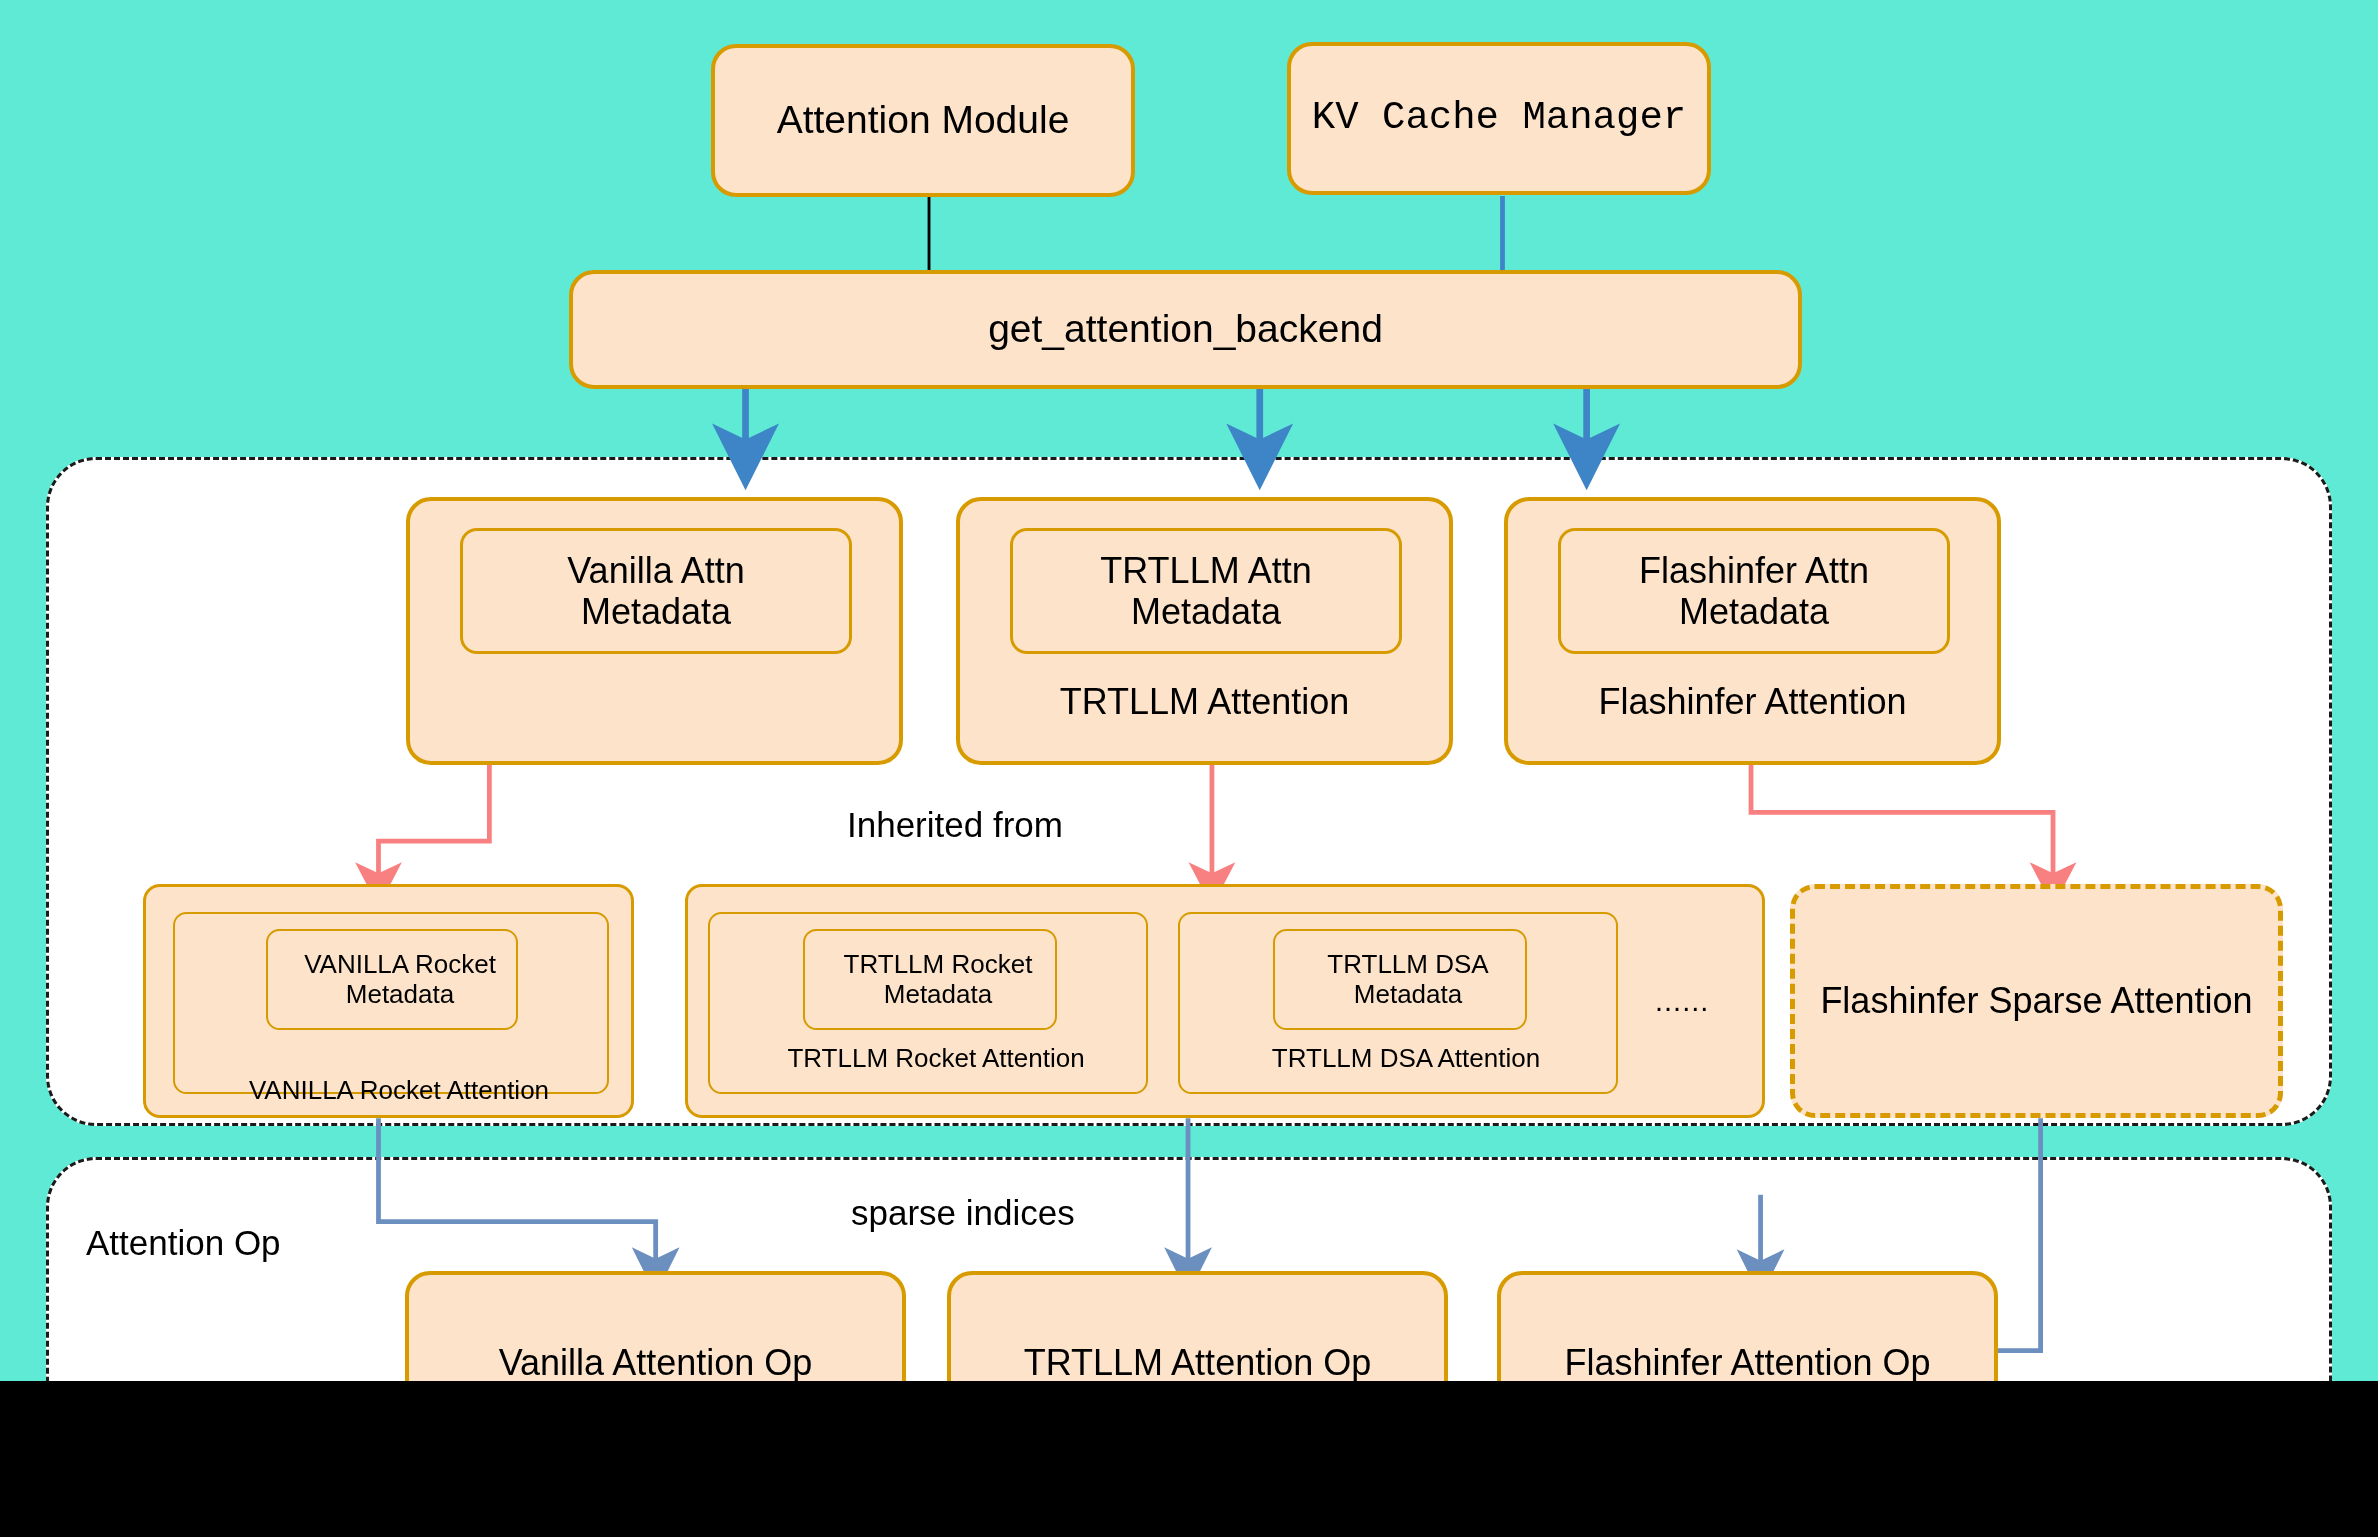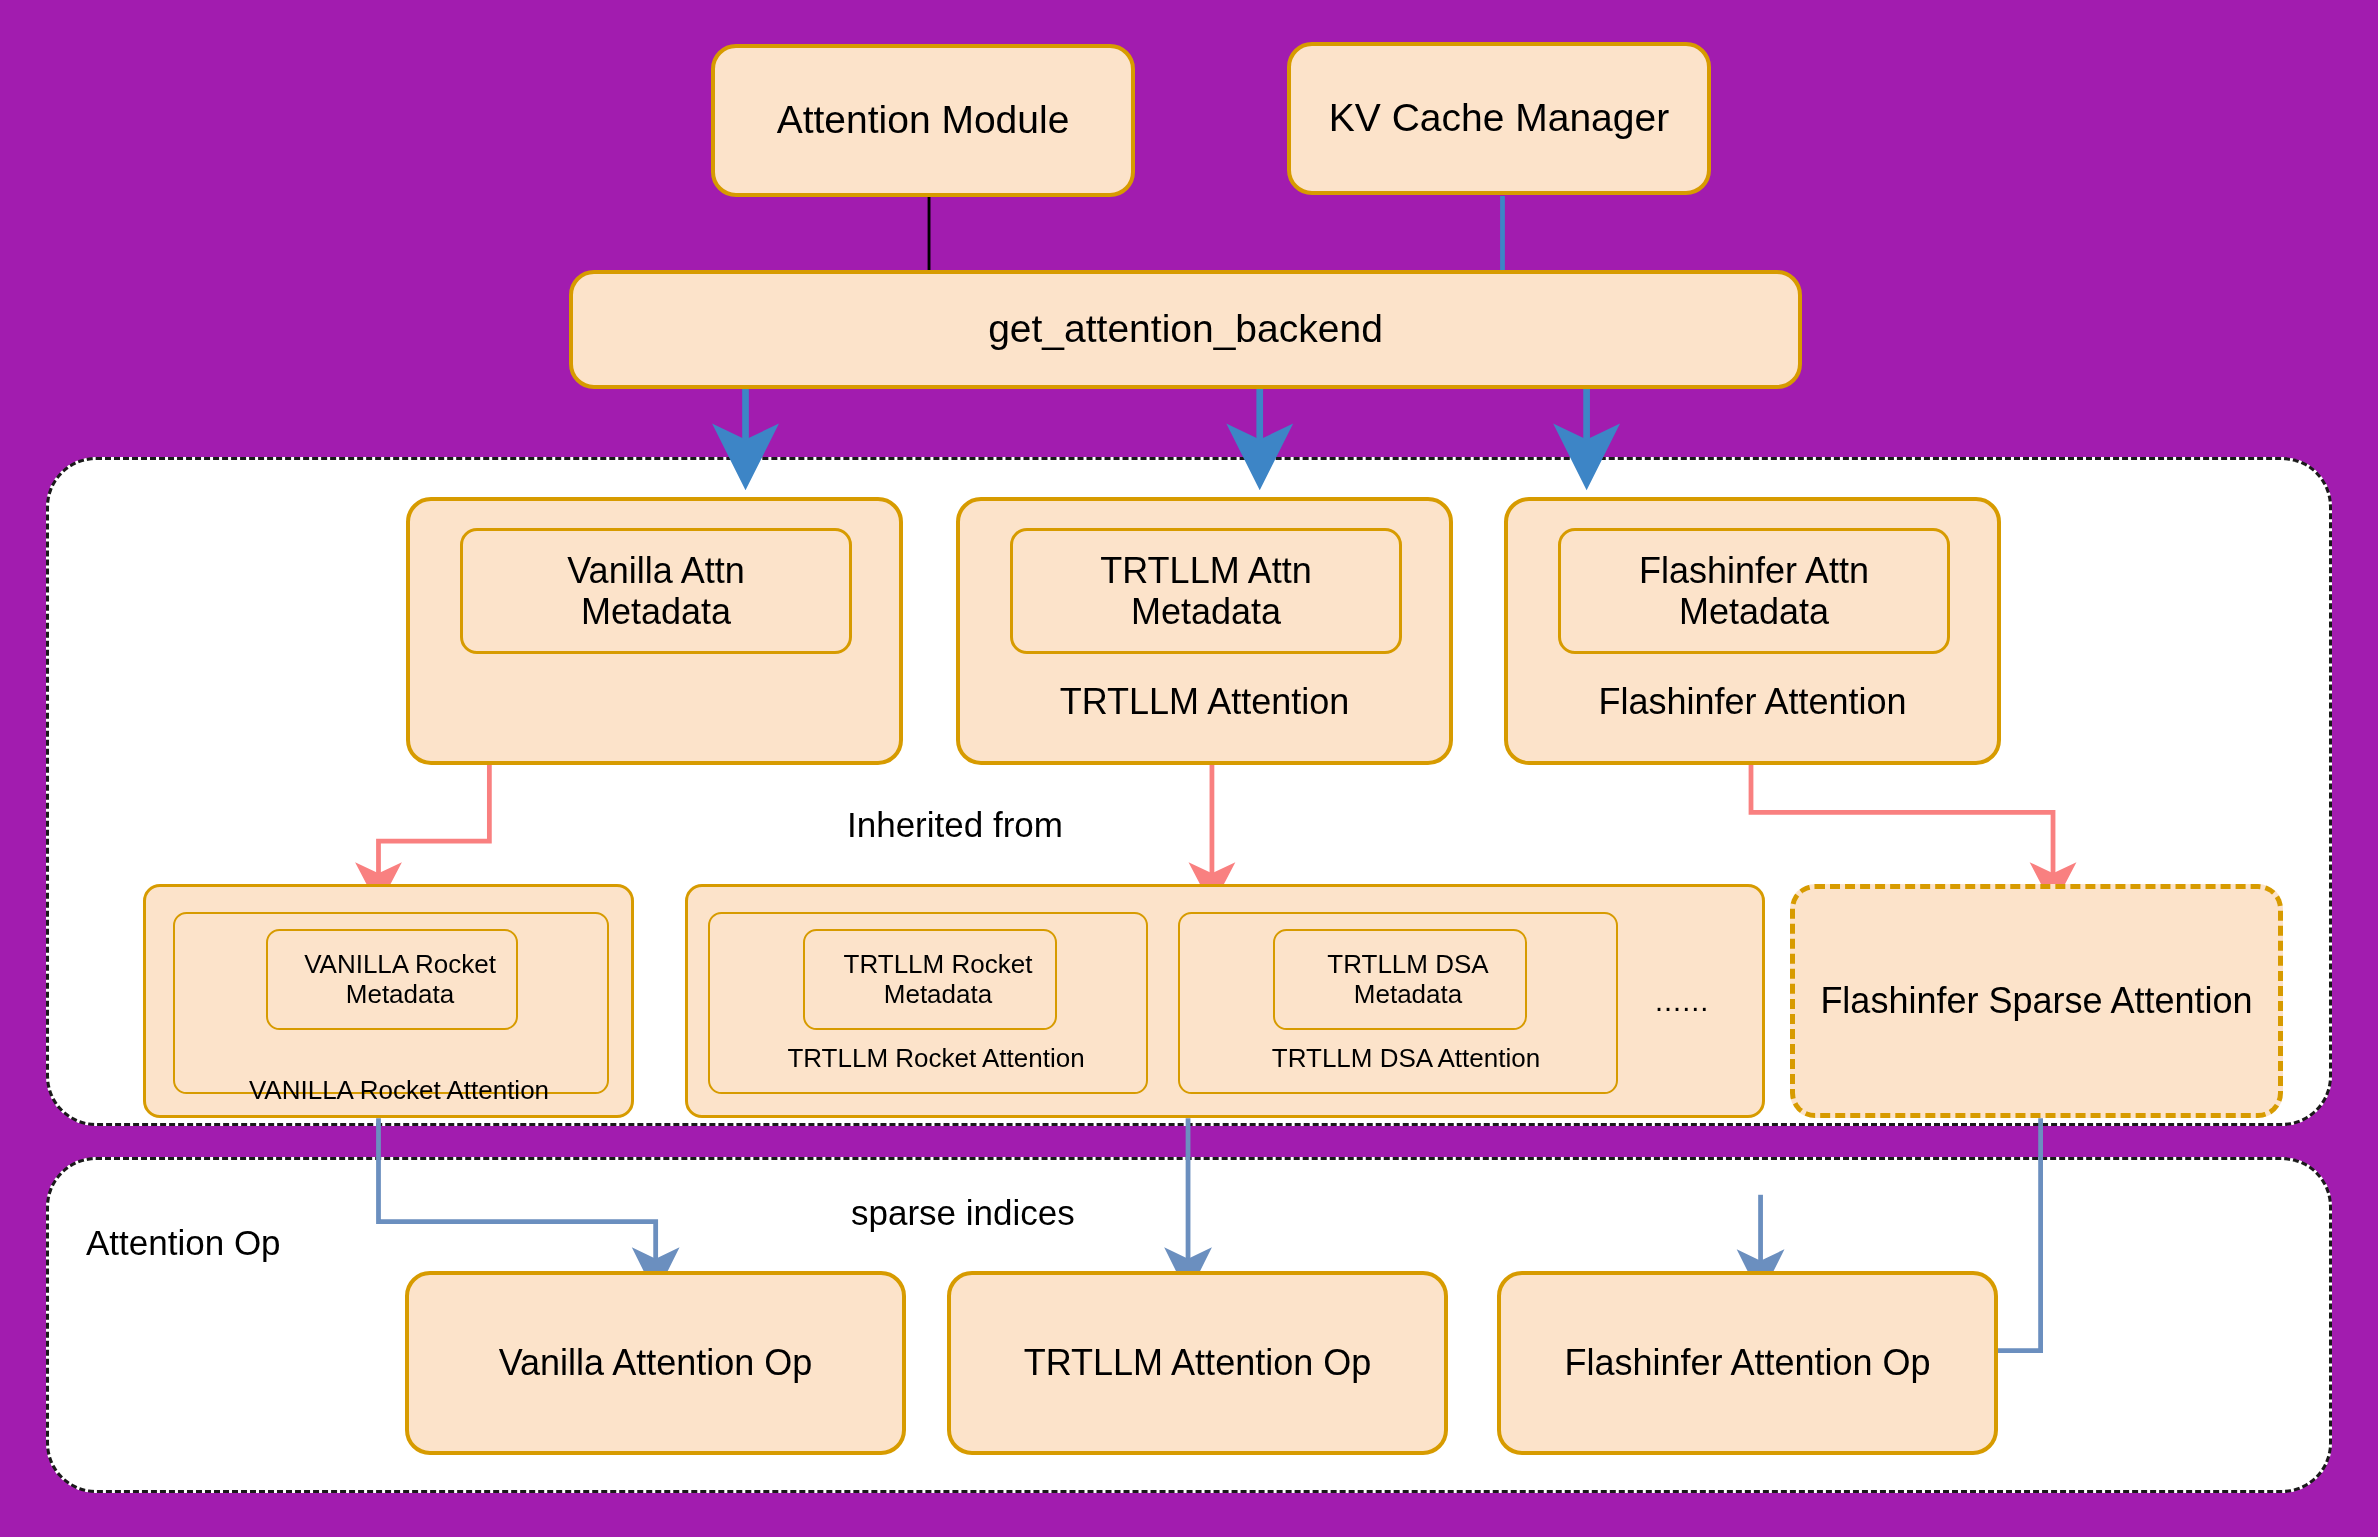--- a/index.html
+++ b/index.html
@@ -3,22 +3,22 @@
 <meta charset="utf-8">
 <style>
   html, body {
     margin: 0;
     padding: 0;
     background: #000000;
   }
   #canvas {
     position: relative;
     width: 2378px;
-    height: 1537px;
-    background: #a21caf;
+    height: 1381px;
+    background: #5eead4;
     font-family: "Liberation Sans", sans-serif;
     overflow: hidden;
   }
   
   .node {
     position: absolute;
     box-sizing: border-box;
     background: #fce3ca;
     border: 4.8px solid #d79b00;
     border-radius: 25px;
@@ -156,21 +156,21 @@
     <g>
       <path d="M2135,1170 L2135,1413 L1842,1413 L1842,1330" stroke="#6b8fbf" stroke-width="5" fill="none"></path>
       <path d="M1842,1250 L1842,1332" stroke="#6b8fbf" stroke-width="5" fill="none" marker-end="url(#arrowBlue)"></path>
     </g>
   </svg>
 
   <div class="node fs-top" style="left:711px; top:44px; width:424px; height:153px;">
     <span>Attention Module</span>
   </div>
 
-  <div class="node fs-top" style="left:1287px; top:42px; width:424px; height:153px;">
+  <div class="node fs-top" style="left:1287px; top:42px; width:424px; height:153px;font-family:Liberation Mono, monospace;">
     <span>KV Cache Manager</span>
   </div>
 
   <div class="node fs-bar" style="left:569px; top:270px; width:1233px; height:119px;">
     <span>get_attention_backend</span>
   </div>
 
   <div class="section" style="left:46px; top:457px; width:2286px; height:669px;"></div>
 
 

